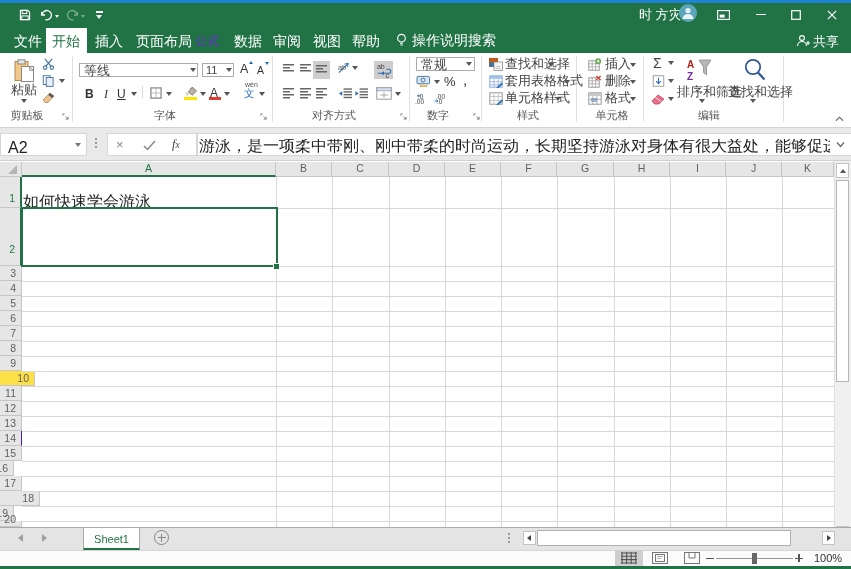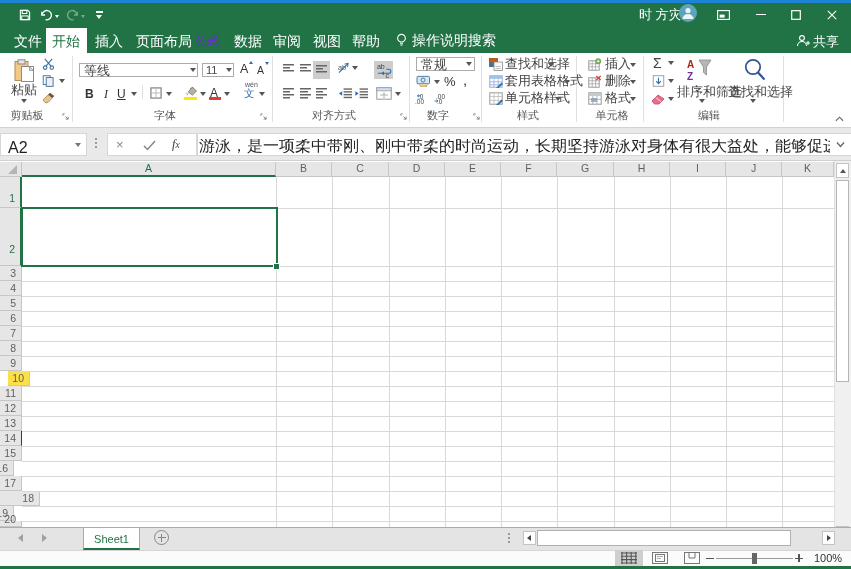--- a/index.html
+++ b/index.html
@@ -381,21 +381,21 @@
     </div>
 <div class="abs" style="left:0;top:326px;width:22px;height:15px;background:#e6e6e6;border-right:1px solid #c6c6c6;border-bottom:1px solid #c6c6c6;color:#5f5f5f;font-size:10.5px">
       <div class="abs" style="right:5px;bottom:1px">7</div>
     </div>
 <div class="abs" style="left:0;top:341px;width:22px;height:15px;background:#e6e6e6;border-right:1px solid #c6c6c6;border-bottom:1px solid #c6c6c6;color:#5f5f5f;font-size:10.5px">
       <div class="abs" style="right:5px;bottom:1px">8</div>
     </div>
 <div class="abs" style="left:0;top:356px;width:22px;height:15px;background:#e6e6e6;border-right:1px solid #c6c6c6;border-bottom:1px solid #c6c6c6;color:#5f5f5f;font-size:10.5px">
       <div class="abs" style="right:5px;bottom:1px">9</div>
     </div>
-<div class="abs" style="left:8px;top:371px;width:22px;height:15px;background:#fde047;border-right:1px solid #c6c6c6;border-bottom:1px solid #c6c6c6;color:#5f5f5f;font-size:10.5px">
+<div class="abs" style="left:0;top:371px;width:35px;height:15px;background:#fde047;border-right:1px solid #c6c6c6;border-bottom:1px solid #c6c6c6;color:#5f5f5f;font-size:10.5px">
       <div class="abs" style="right:5px;bottom:1px">10</div>
     </div>
 <div class="abs" style="left:0;top:386px;width:22px;height:15px;background:#e6e6e6;border-right:1px solid #c6c6c6;border-bottom:1px solid #c6c6c6;color:#5f5f5f;font-size:10.5px">
       <div class="abs" style="right:5px;bottom:1px">11</div>
     </div>
 <div class="abs" style="left:0;top:401px;width:22px;height:15px;background:#e6e6e6;border-right:1px solid #c6c6c6;border-bottom:1px solid #c6c6c6;color:#5f5f5f;font-size:10.5px">
       <div class="abs" style="right:5px;bottom:1px">12</div>
     </div>
 <div class="abs" style="left:0;top:416px;width:22px;height:15px;background:#e6e6e6;border-right:1px solid #c6c6c6;border-bottom:1px solid #c6c6c6;color:#5f5f5f;font-size:10.5px">
       <div class="abs" style="right:5px;bottom:1px">13</div>
@@ -443,20 +443,21 @@
 <div class="abs" style="left:22px;top:386px;width:812px;height:1px;background:#d9d9d9"></div>
 <div class="abs" style="left:22px;top:401px;width:812px;height:1px;background:#d9d9d9"></div>
 <div class="abs" style="left:22px;top:416px;width:812px;height:1px;background:#d9d9d9"></div>
 <div class="abs" style="left:22px;top:431px;width:812px;height:1px;background:#d9d9d9"></div>
 <div class="abs" style="left:22px;top:446px;width:812px;height:1px;background:#d9d9d9"></div>
 <div class="abs" style="left:22px;top:461px;width:812px;height:1px;background:#d9d9d9"></div>
 <div class="abs" style="left:22px;top:476px;width:812px;height:1px;background:#d9d9d9"></div>
 <div class="abs" style="left:22px;top:491px;width:812px;height:1px;background:#d9d9d9"></div>
 <div class="abs" style="left:22px;top:506px;width:812px;height:1px;background:#d9d9d9"></div>
 <div class="abs" style="left:22px;top:521px;width:812px;height:1px;background:#d9d9d9"></div>
+<div class="abs" style="left:23px;top:192px;font-size:16px;color:#222">如何快速学会游泳</div>
 <div class="abs" style="left:21px;top:207px;width:257px;height:60px;border:2px solid #217346"></div>
 <div class="abs" style="left:273px;top:263px;width:7px;height:7px;background:#fff"></div>
 <div class="abs" style="left:274px;top:264px;width:5px;height:5px;background:#217346"></div>
 
 <div class="abs" style="left:834px;top:161px;width:17px;height:389px;background:#f0f0f0;border-left:1px solid #e0e0e0"></div>
 <div class="abs" style="left:836px;top:163px;width:13px;height:15px;background:#fff;border:1px solid #c3c3c3"></div>
 <div class="abs" style="left:839.5px;top:169px;width:0;height:0;border-left:3px solid transparent;border-right:3px solid transparent;border-bottom:4px solid #555"></div>
 <div class="abs" style="left:836px;top:180px;width:13px;height:202px;background:#fff;border:1px solid #b5b5b5"></div>
 <div class="abs" style="left:836px;top:526px;width:13px;height:15px;background:#fff;border:1px solid #c3c3c3"></div>
 <div class="abs" style="left:839.5px;top:532px;width:0;height:0;border-left:3px solid transparent;border-right:3px solid transparent;border-top:4px solid #555"></div>

